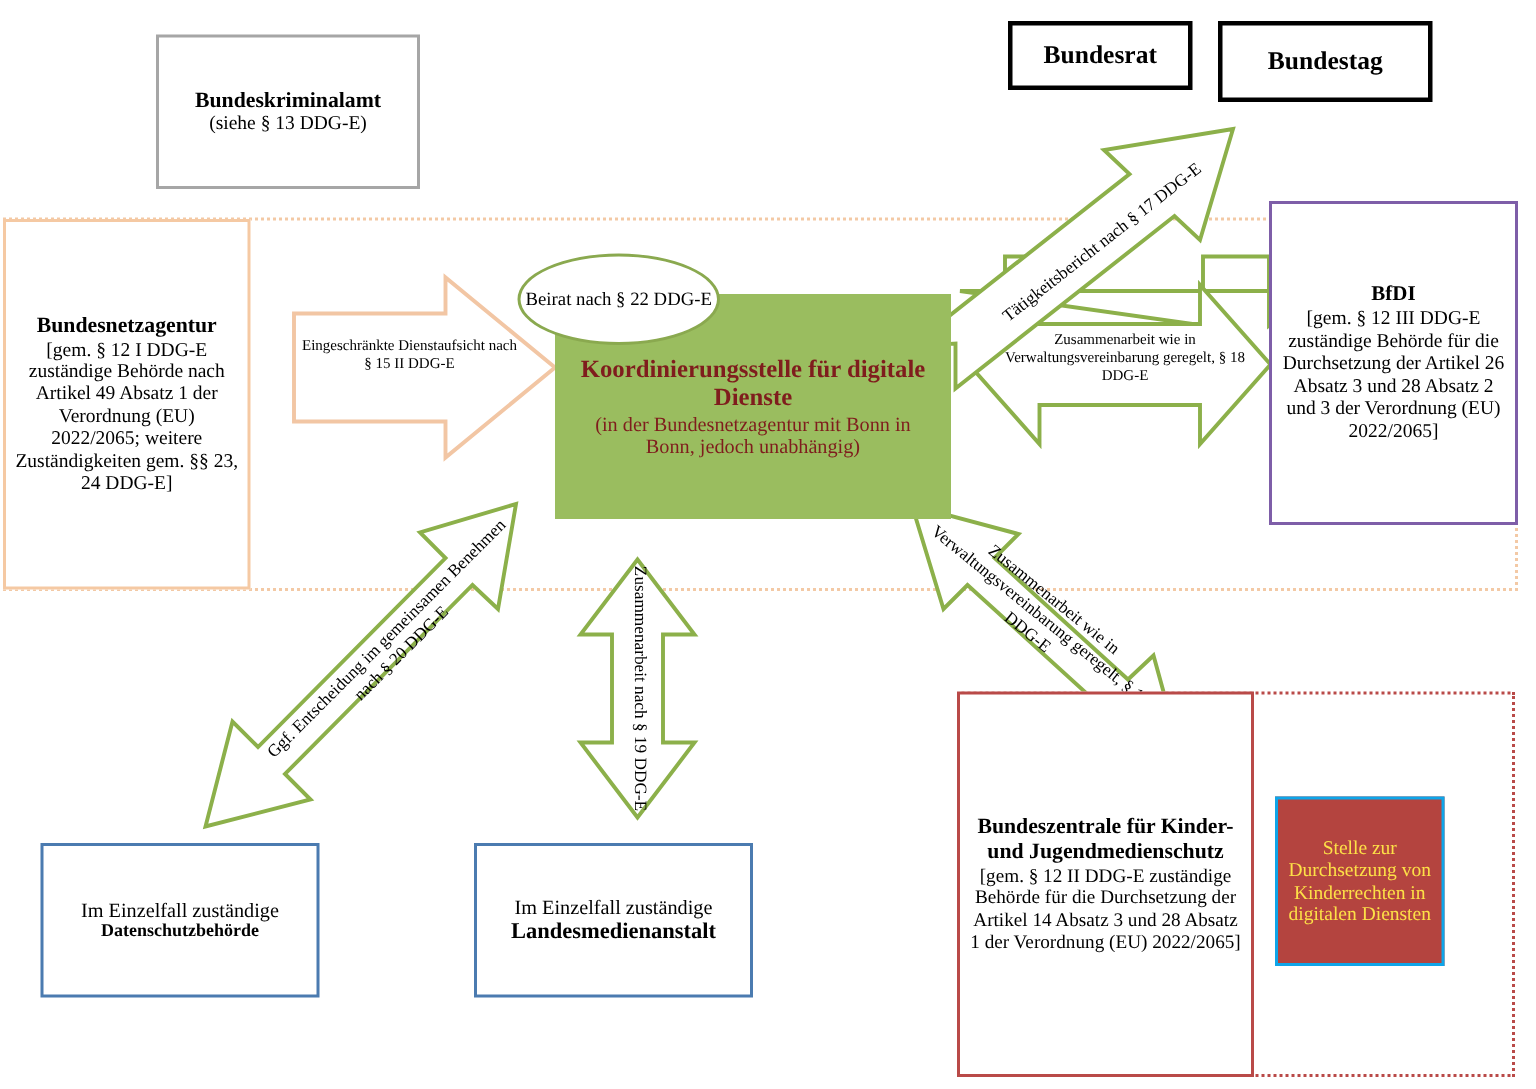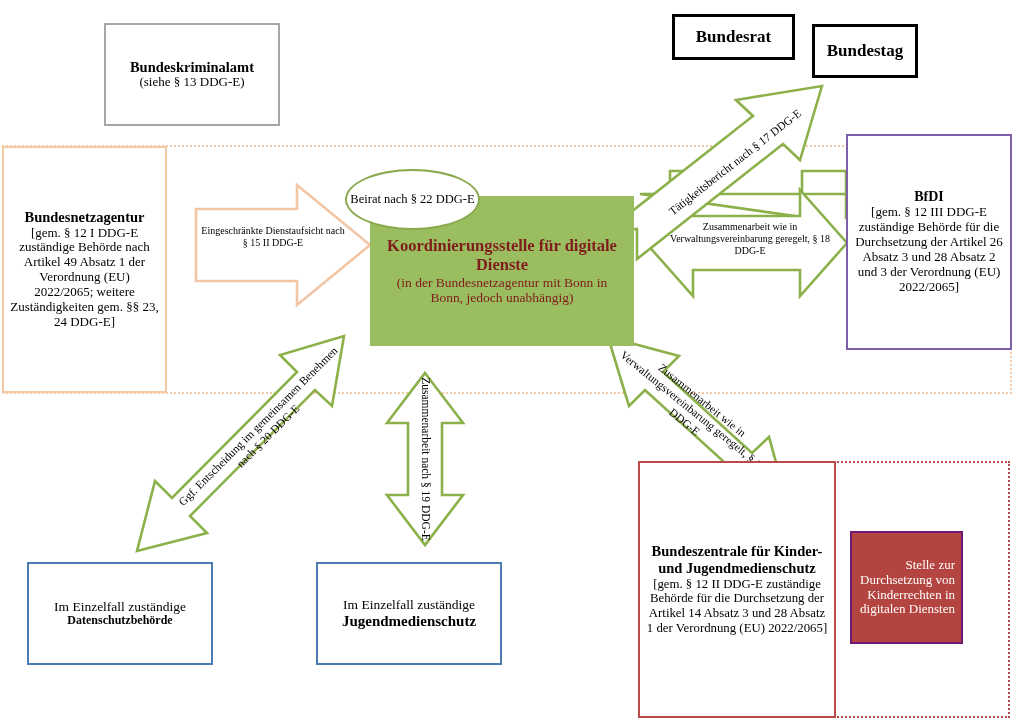--- a/index.html
+++ b/index.html
@@ -20,21 +20,21 @@
   .ttl{font-weight:bold;display:block;}
   .sub{display:block;}
 
   
   .bx-grey{border:2.5px solid #a6a6a6;}
   .bx-black{border:3px solid #000000;}
   .bx-orange{border:2px solid #f5c9a3;}
   .bx-purple{border:2.5px solid #7e5ea8;}
   .bx-blue{border:2.5px solid #4b7bb0;}
   .bx-red{border:2.5px solid #b94a48;}
-  .bx-redfill{border:2px solid #701a75;background:#b4443f;color:#ffffff;text-align:right;}
+  .bx-redfill{border:2px solid #0ea5e9;background:#b4443f;color:#fde047;}
 
   
   .frame{position:absolute;box-sizing:border-box;pointer-events:none;}
   .frame-orange{border:2px dotted #f3c9a5;}
   .frame-red{border:2.5px dotted #b94a48;}
 
   
   #green-core{
     position:absolute;background:#9ABD5F;color:#7f1d1d;
     display:flex;align-items:center;justify-content:center;text-align:center;
@@ -124,21 +124,21 @@
       <span class="sub" style="font-size:13px;">(siehe § 13 DDG-E)</span>
     </div>
   </div>
 
   <div class="box bx-black" style="left:672px;top:14px;width:123px;height:46px;">
     <div class="inner">
       <span class="ttl" style="font-size:17px;">Bundesrat</span>
     </div>
   </div>
 
-  <div class="box bx-black" style="left:812px;top:24px;width:106px;height:54px;">
+  <div class="box bx-black" style="left:812px;top:14px;width:143px;height:54px;">
     <div class="inner">
       <span class="ttl" style="font-size:17px;">Bundestag</span>
     </div>
   </div>
 
   <div class="box bx-orange" style="left:2px;top:146px;width:165px;height:247px;">
     <div class="inner">
       <span class="ttl" style="font-size:14.5px;">Bundesnetzagentur</span>
       <span class="sub" style="font-size:13px;">[gem. § 12 I DDG-E zuständige Behörde nach Artikel 49 Absatz 1 der Verordnung (EU) 2022/2065; weitere Zuständigkeiten gem. §§ 23, 24 DDG-E]</span>
     </div>
@@ -165,21 +165,21 @@
   <div class="box bx-blue" style="left:27px;top:562px;width:186px;height:103px;">
     <div class="inner">
       <span class="sub" style="font-size:13.5px;">Im Einzelfall zuständige</span>
       <span class="ttl" style="font-size:12px;">Datenschutzbehörde</span>
     </div>
   </div>
 
   <div class="box bx-blue" style="left:316px;top:562px;width:186px;height:103px;">
     <div class="inner">
       <span class="sub" style="font-size:13.5px;">Im Einzelfall zuständige</span>
-      <span class="ttl" style="font-size:15px;">Jugendmedienschutz</span>
+      <span class="ttl" style="font-size:15px;">Landesmedienanstalt</span>
     </div>
   </div>
 
   <div class="box bx-red" style="left:638px;top:461px;width:198px;height:257px;">
     <div class="inner">
       <span class="ttl" style="font-size:14.5px;">Bundeszentrale für Kinder- und Jugendmedienschutz</span>
       <span class="sub" style="font-size:12.8px;">[gem. § 12 II DDG-E zuständige Behörde für die Durchsetzung der Artikel 14 Absatz 3 und 28 Absatz 1 der Verordnung (EU) 2022/2065]</span>
     </div>
   </div>
 

